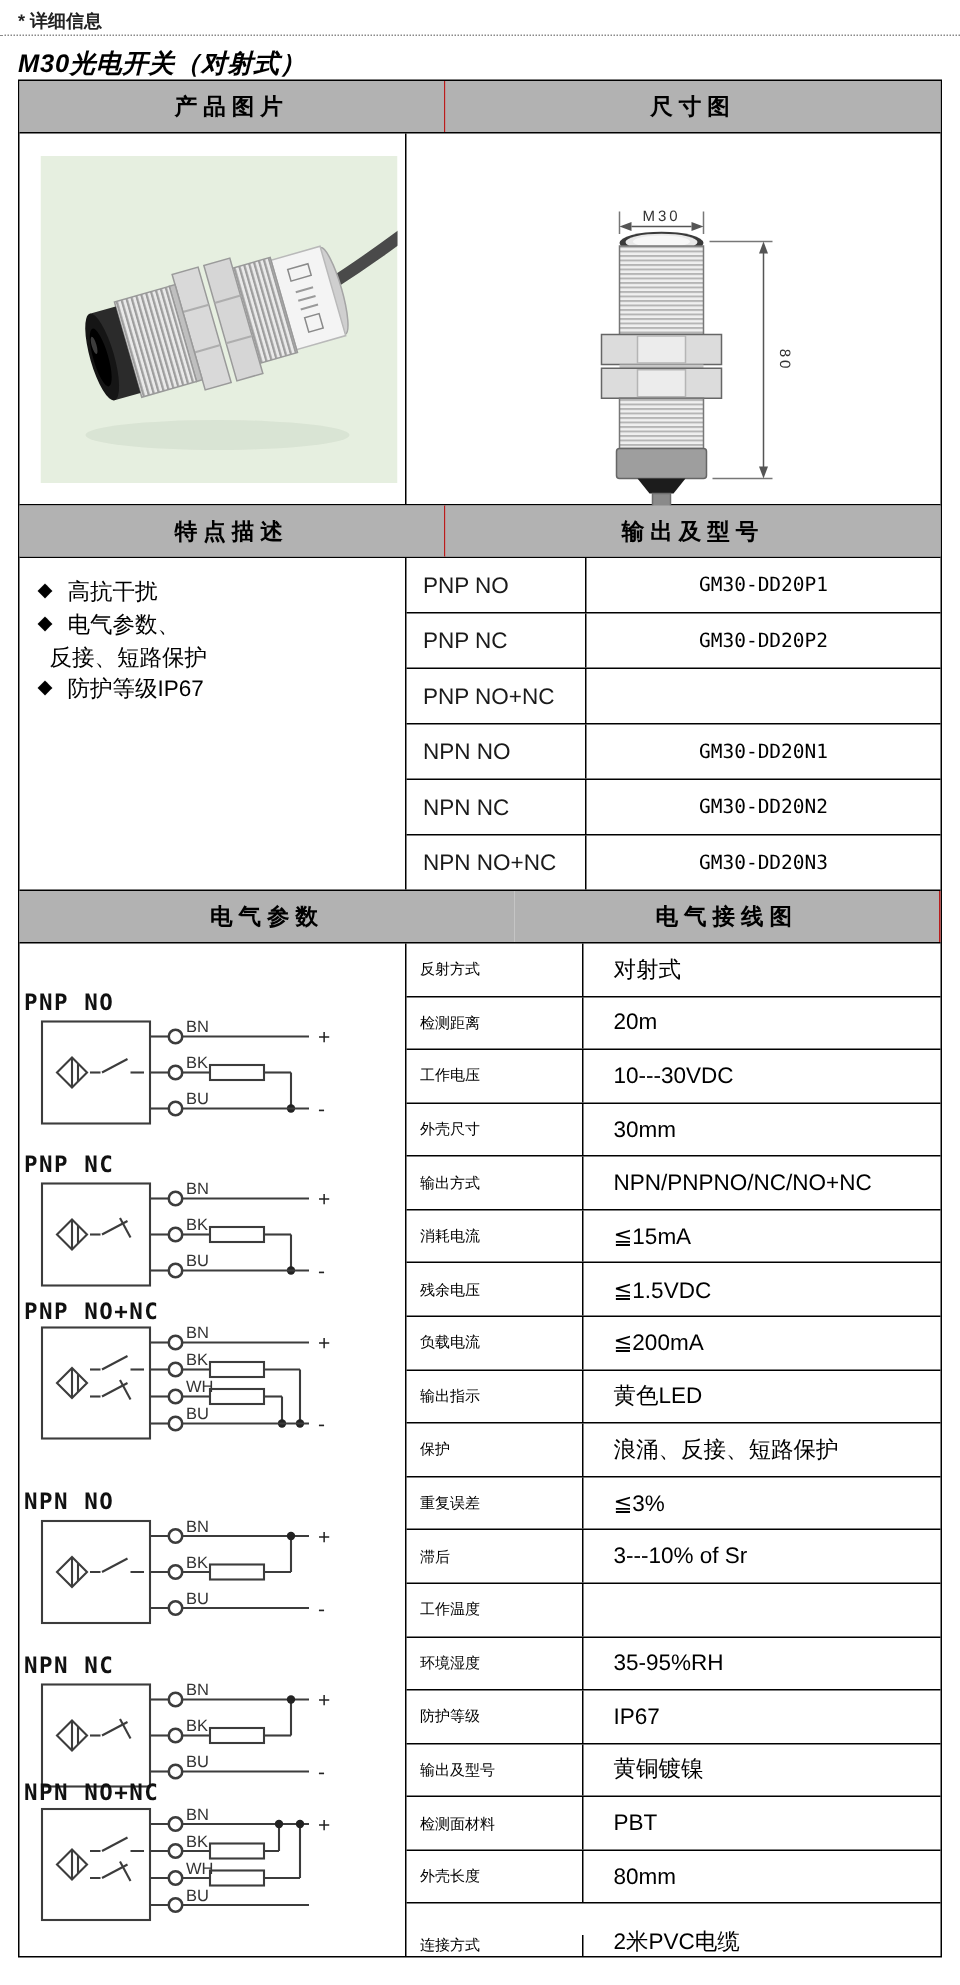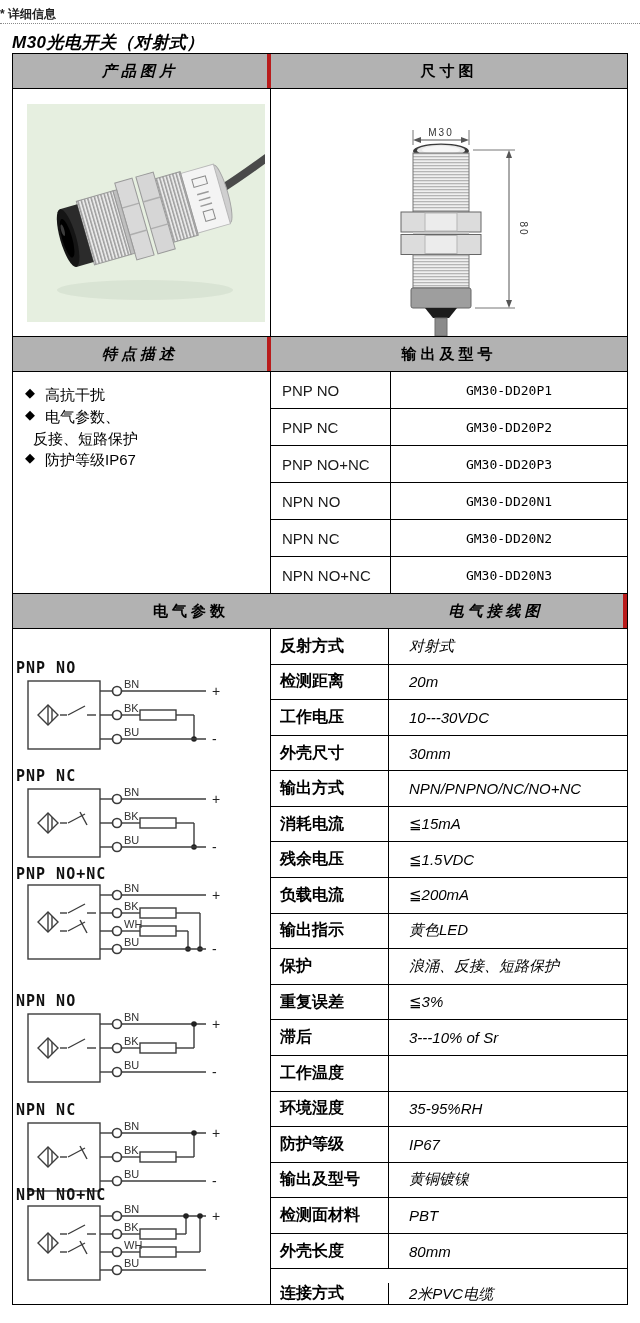--- a/index.html
+++ b/index.html
@@ -3,55 +3,55 @@
 <meta charset="utf-8">
 <style>
   * { box-sizing: border-box; margin: 0; padding: 0; }
   html,body { width:640px; }
   body {
     width: 640px; height: 1323px; position: relative;
     background: #ffffff; color: #000;
     font-family: "Liberation Sans", "DejaVu Sans", sans-serif;
     overflow: hidden;
   }
-  .note { position:absolute; top:6px; left:0; font-size:12px; font-weight:bold; color:#222; }
+  .note { position:absolute; top:6px; left:12px; font-size:12px; font-weight:bold; color:#222; }
   .dotline { position:absolute; top:23px; left:0; width:640px; height:0; border-top:1px dotted #8a8a8a; }
   .page-title { position:absolute; top:31px; left:12px; font-size:17px; font-weight:bold; letter-spacing:.5px;font-style:italic; }
 
   .tbl { position:absolute; top:53px; left:12px; width:616px; border:1px solid #000; }
   .hdr-row { display:flex; height:35px; border-bottom:1px solid #000; }
   .hdr { background:var(--header-bg,#b2b2b2); display:flex; align-items:center; justify-content:center;
          font-weight:bold; font-size:15px; letter-spacing:4px; }
-  .hdr.left { width:258px; border-right:4px solid #b91c1c;font-style:italic; }
+  .hdr.left { width:284px; border-right:1px solid #b91c1c; }
   .hdr.right { flex:1; }
 
   .img-row { display:flex; height:248px; border-bottom:1px solid #000; }
   .img-cell-left { width:258px; border-right:1px solid #000; position:relative; }
   .photo-box { position:absolute; left:14px; top:15px; width:238px; height:218px; }
-  .img-cell-right { flex:1; display:flex; justify-content:center; align-items:flex-end; padding-top:18px;margin-top:41px; }
+  .img-cell-right { flex:1; display:flex; justify-content:center; align-items:center; padding-top:18px;margin-top:41px; }
 
   .sec2-row { display:flex; height:222px; border-bottom:1px solid #000; }
   .features-cell { width:258px; border-right:1px solid #000; padding:12px 6px 0 12px; font-size:15px; line-height:1.45; }
   .feat-line { display:flex; }
   .feat-line .bullet { width:20px; flex:0 0 20px; font-size:13px; }
   .feat-line.noBullet { padding-left:8px; }
   .models-col { flex:1; display:flex; flex-direction:column; }
   .model-row { flex:1; display:flex; border-bottom:1px solid #000; }
   .model-row:last-child { border-bottom:none; }
   .model-output { width:120px; border-right:1px solid #000; display:flex; align-items:center; padding-left:11px; font-size:15px; color:#1a1a1a; }
   .model-code { flex:1; display:flex; align-items:center; justify-content:center;
                 font-family:"DejaVu Sans Mono","Liberation Mono",monospace; font-size:13px; }
 
   .sec4-row { display:flex; height:675px; }
   .wiring-cell { width:258px; border-right:1px solid #000; position:relative; }
   .params-col { flex:1; display:flex; flex-direction:column; }
   .param-row { flex:1; display:flex; border-bottom:1px solid #000; }
   .param-row:last-child { border-bottom:none;align-items:flex-end; }
-  .param-label { width:118px; border-right:1px solid #000; display:flex; align-items:center; padding-left:9px; font-size:16px;font-weight:bold; }
-  .param-value { flex:1; display:flex; align-items:center; padding-left:20px; font-size:15px;font-style:italic; }
+  .param-label { width:118px; border-right:1px solid #000; display:flex; align-items:center; padding-left:9px; font-size:10px; }
+  .param-value { flex:1; display:flex; align-items:center; padding-left:20px; font-size:15px; }
 
   .diagram { position:absolute; left:3px; width:240px; }
   .diagram-title { font-family:"DejaVu Sans Mono","Liberation Mono",monospace; font-weight:bold;
                    font-size:15px; letter-spacing:1px; margin-bottom:1px; color:#111; }
   .diagram svg .w { stroke:#3c3c3c; stroke-width:1.4; fill:none; }
   .diagram svg .term { fill:#fff; stroke:#3c3c3c; stroke-width:1.7; }
   .diagram svg .lb { font-size:11px; fill:#333; font-family:"Liberation Sans",sans-serif; }
   .diagram svg .tm { font-size:14px; fill:#222; font-family:"Liberation Sans",sans-serif; }
 
   .dim-svg text { font-family:"Liberation Sans",sans-serif; fill:#333; }
@@ -170,21 +170,20 @@
         <div class="model-row">
           <div class="model-output">PNP NO</div>
           <div class="model-code">GM30-DD20P1</div>
         </div>
         <div class="model-row">
           <div class="model-output">PNP NC</div>
           <div class="model-code">GM30-DD20P2</div>
         </div>
         <div class="model-row">
           <div class="model-output">PNP NO+NC</div>
-          <div class="model-code">GM30-DD20P3</div>
         </div>
         <div class="model-row">
           <div class="model-output">NPN NO</div>
           <div class="model-code">GM30-DD20N1</div>
         </div>
         <div class="model-row">
           <div class="model-output">NPN NC</div>
           <div class="model-code">GM30-DD20N2</div>
         </div>
         <div class="model-row">

